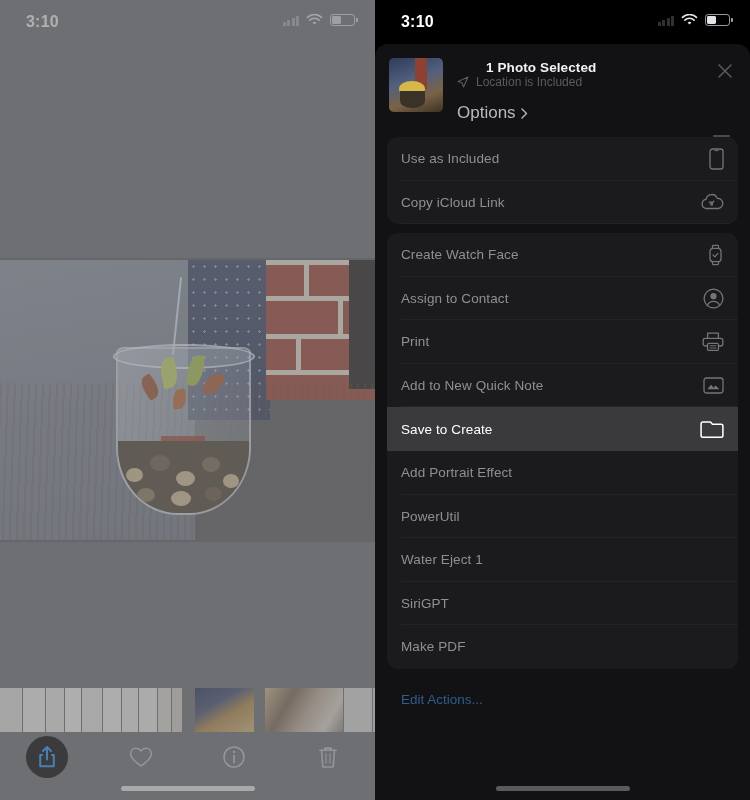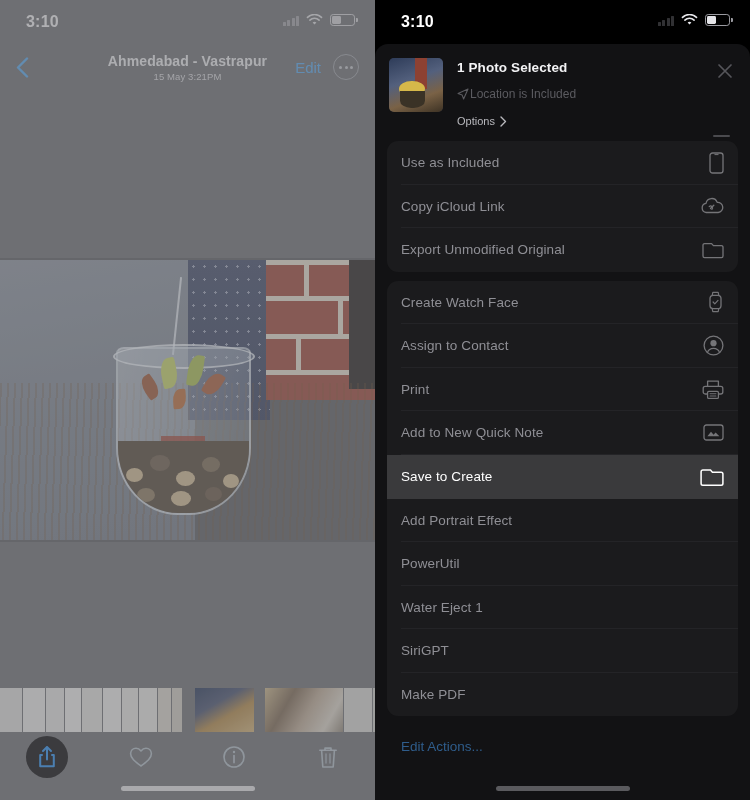--- a/index.html
+++ b/index.html
@@ -179,26 +179,26 @@
   }
   .sheet-head {
     display: flex; align-items: flex-start;
     padding: 14px 14px 6px 14px; position: relative;
   }
   .sh-thumb {
     width: 54px; height: 54px; border-radius: 5px; overflow: hidden;
     position: relative; flex: 0 0 auto; background: #2a2f3c;
   }
   .sh-meta { margin-left: 14px; padding-top: 2px; }
-  .sh-title { font-size: 13.5px; font-weight: bold; color: #f2f2f4; letter-spacing: .1px; }
-  .sh-loc { display: flex; align-items: center; gap: 1px; margin-top: 12px; }
+  .sh-title { font-size: 13.5px; font-weight: bold; color: #f2f2f4; letter-spacing: .1px; margin-left: 29px; }
+  .sh-loc { display: flex; align-items: center; gap: 7px; margin-top: 0; }
   .sh-loc-txt { font-size: 12px; color: #5b5b60; }
   .sh-options {
     margin-top: 14px; display: flex; align-items: center; gap: 5px;
-    font-size: 11px; color: #b9b9be;
+    font-size: 17px; color: #b9b9be;
   }
   .sh-close {
     position: absolute; right: 15px; top: 17px;
     width: 20px; height: 20px; display: flex; align-items: center; justify-content: center;
   }
   .sh-grabber {
     position: absolute; right: 20px; top: 91px;
     width: 17px; height: 2px; border-radius: 1px; background: #4a4a4e;
   }
 
@@ -264,39 +264,20 @@
               <path d="M3.9 6.1a6.6 6.6 0 0 1 9.2 0" stroke="#d5d6d9" stroke-width="1.6" fill="none" stroke-linecap="round"></path>
               <path d="M1.5 3.4a10 10 0 0 1 14 0" stroke="#d5d6d9" stroke-width="1.6" fill="none" stroke-linecap="round"></path>
             </svg>
           </div>
           <div class="batt">
               <div class="fill" style="width:42%"></div>
             </div>
         </div>
       </div>
 
-      <div class="navbar">
-        <div class="back-chevron">
-          <svg width="13" height="21" viewBox="0 0 13 21">
-              <path d="M11 1.5 2 10.5l9 9" stroke="#5aa7e8" stroke-width="2.4" fill="none" stroke-linecap="round" stroke-linejoin="round"></path>
-            </svg>
-        </div>
-        <div class="nav-title-wrap">
-          <div class="nav-title">Ahmedabad - Vastrapur</div>
-          <div class="nav-sub">15 May  3:21PM</div>
-        </div>
-        <div class="nav-right">
-          <div class="edit-btn">Edit</div>
-          <div class="more-circle">
-              <span></span>
-              <span></span>
-              <span></span>
-            </div>
-        </div>
-      </div>
 
 
       <div class="photo-stage">
         <div class="photo">
           <div class="ph-wall-left"></div>
           <div class="ph-wall-blue">
               <div class="ph-dots"></div>
             </div>
           <div class="ph-brick">
             <div class="m" style="left:0;top:0;width:100%;height:5px"></div>
@@ -461,29 +442,20 @@
           <div class="lbl">Copy iCloud Link</div>
           <div class="ico">
             <svg width="24" height="18" viewBox="0 0 24 18">
               <path d="M6.2 15.5A4.6 4.6 0 0 1 6 6.4 5.8 5.8 0 0 1 17.2 5.4a4.1 4.1 0 0 1 1 10.1z" stroke="#c7c7cc" stroke-width="1.3" fill="none" stroke-linejoin="round"></path>
               <path d="M10.5 11.5 13.8 8.2" stroke="#c7c7cc" stroke-width="1.3" stroke-linecap="round"></path>
               <path d="M9.2 9.6a1.9 1.9 0 1 1 2.7 2.7" stroke="#c7c7cc" stroke-width="1.3" fill="none" stroke-linecap="round"></path>
             </svg>
           </div>
           <div class="sep"></div>
         </div>
-        <div class="row last">
-          <div class="lbl">Export Unmodified Original</div>
-          <div class="ico">
-            <svg width="22" height="18" viewBox="0 0 22 18">
-                <path d="M1 4.5V15a1.6 1.6 0 0 0 1.6 1.6h16.8A1.6 1.6 0 0 0 21 15V6.2a1.6 1.6 0 0 0-1.6-1.6h-8L9.6 2.6H2.6A1.6 1.6 0 0 0 1 4.2z" stroke="#c7c7cc" stroke-width="1.3" fill="none" stroke-linejoin="round"></path>
-              </svg>
-          </div>
-
-        </div>
       </div>
 
       <div class="card">
         <div class="row">
           <div class="lbl">Create Watch Face</div>
           <div class="ico">
             <svg width="17" height="22" viewBox="0 0 17 22">
               <rect x="3" y="4.4" width="11" height="13.2" rx="3.2" stroke="#c7c7cc" stroke-width="1.3" fill="none"></rect>
               <path d="M5.2 4.4 5.8 1.4h5.4l.6 3M5.2 17.6l.6 3h5.4l.6-3" stroke="#c7c7cc" stroke-width="1.2" fill="none" stroke-linejoin="round"></path>
               <path d="M6.1 11 7.8 12.8 11 9.4" stroke="#c7c7cc" stroke-width="1.2" fill="none" stroke-linecap="round" stroke-linejoin="round"></path>

